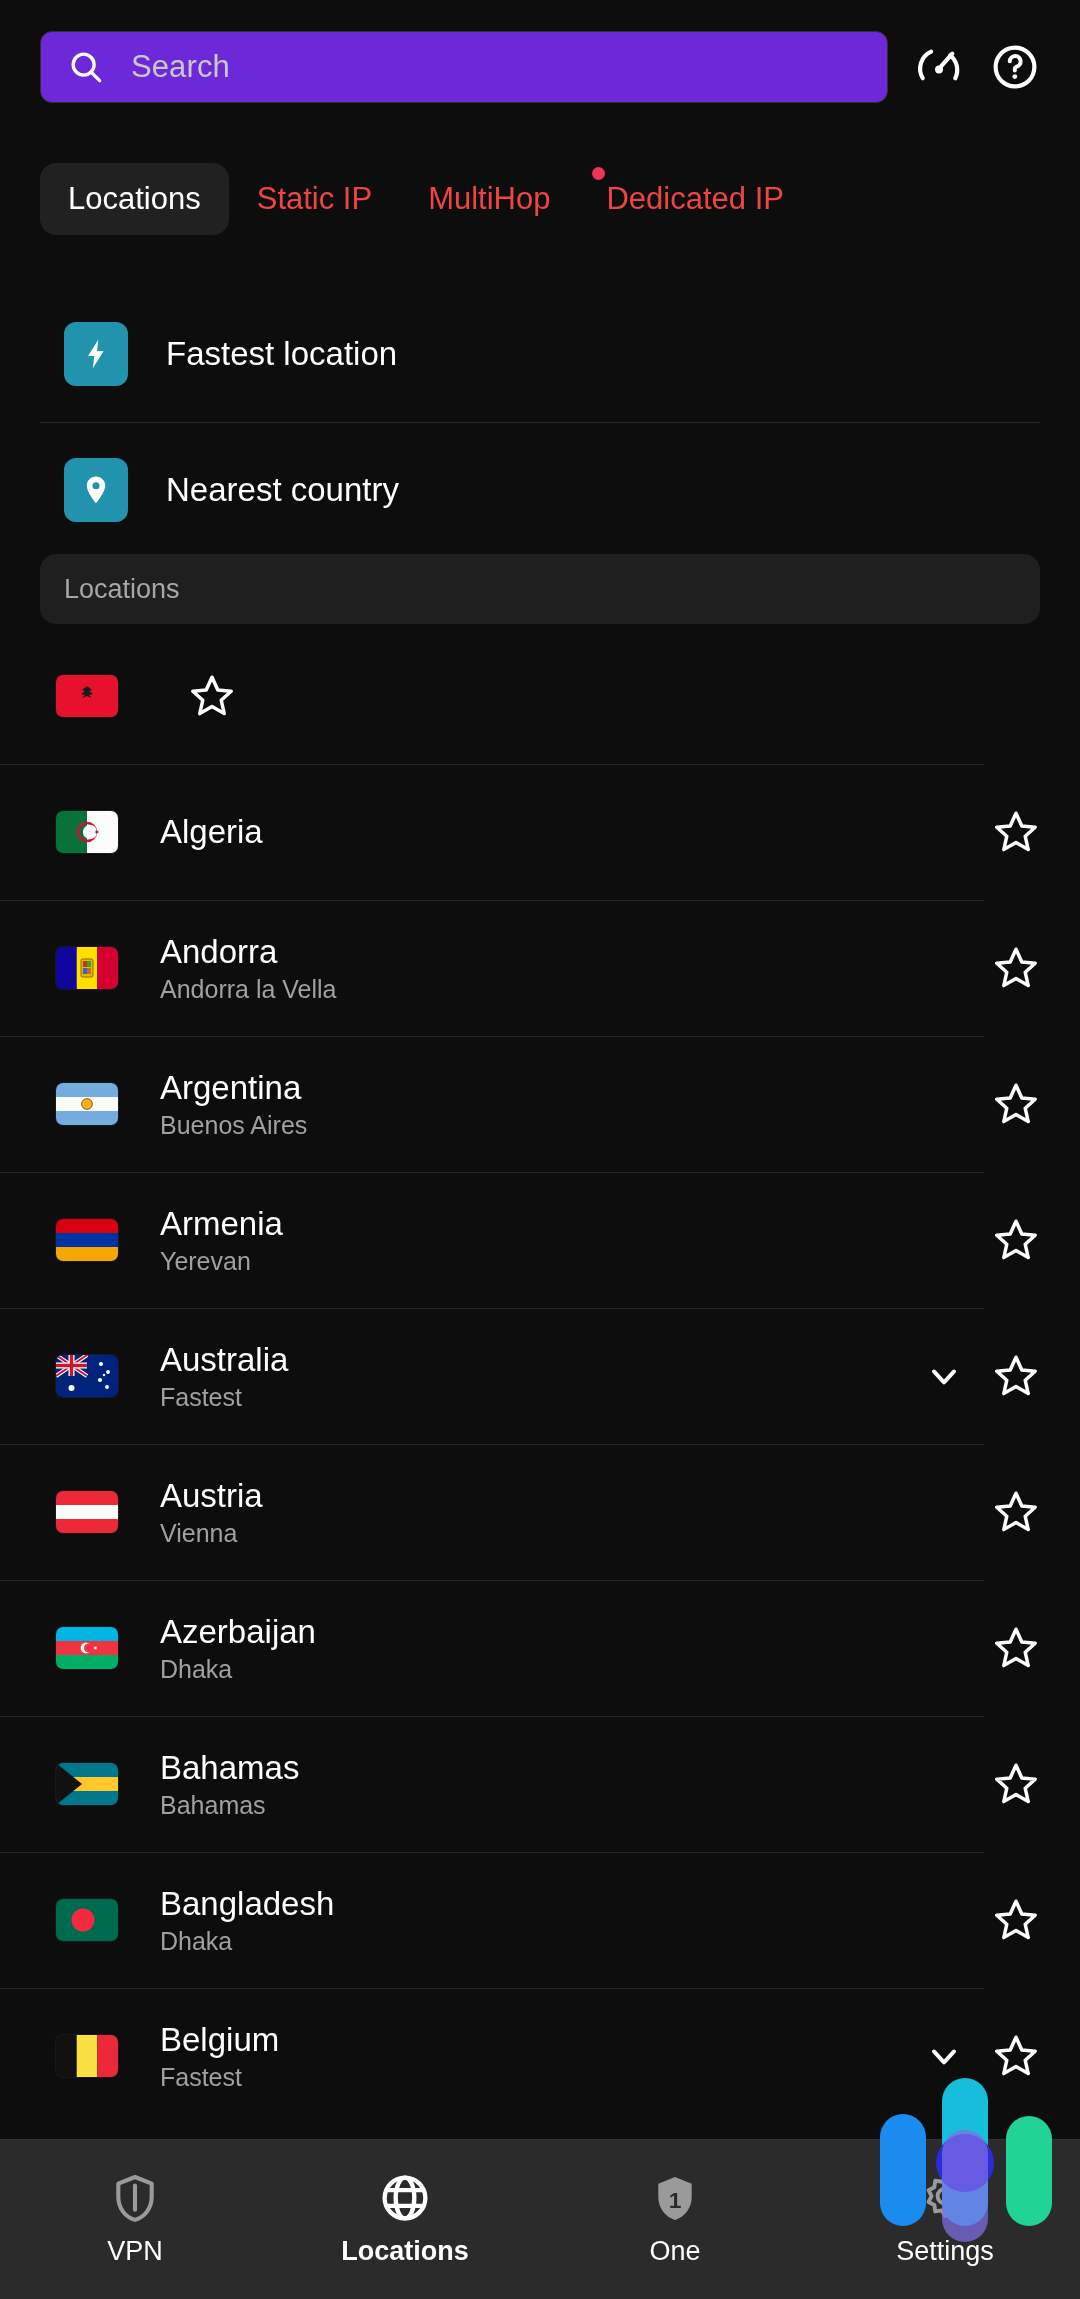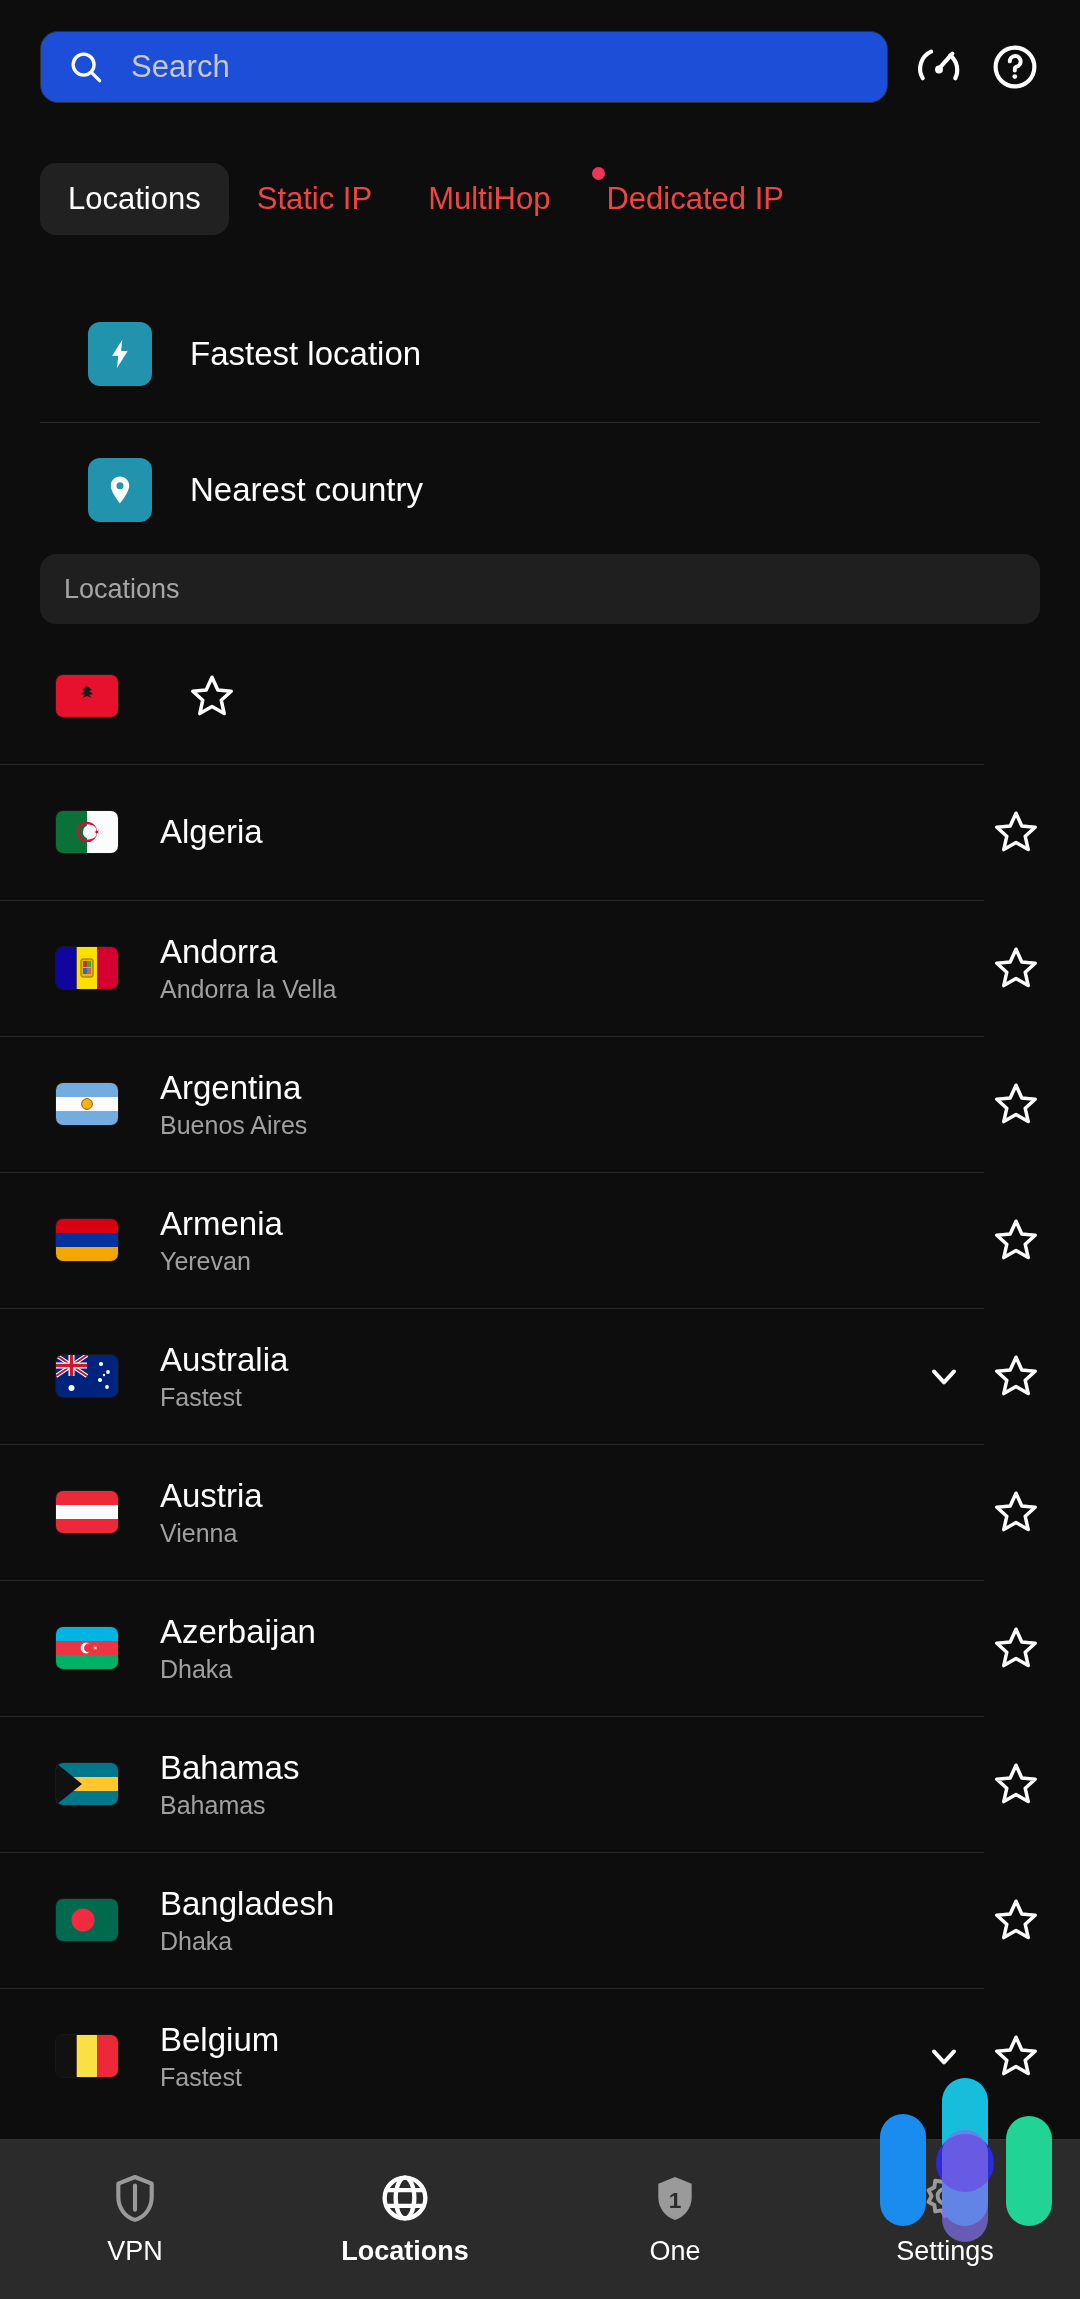--- a/index.html
+++ b/index.html
@@ -24,22 +24,22 @@
     width: 1080px; height: 78px;
     display: flex;
     align-items: center;
     padding: 0 40px;
     gap: 26px;
   }
   .search-box {
     flex: 1;
     height: 72px;
     border: 1px solid #30302f;
-    border-radius: 18px;
-    background: #1d4ed8;
+    border-radius: 12px;
+    background: #6d28d9;
     display: flex;
     align-items: center;
     padding: 0 26px;
     gap: 26px;
   }
   .search-icon { width: 38px; height: 38px; flex: none; display:block; }
   .search-placeholder {
     font-size: 31px;
     color: #c8c8c8;
     letter-spacing: .1px;
@@ -79,21 +79,21 @@
     background: #f0335a;
   }
 
   
   .quick {
     position: absolute;
     left: 0; width: 1080px;
     height: 136px;
     display: flex;
     align-items: center;
-    padding-left: 88px;
+    padding-left: 64px;
   }
   .quick.q1 { top: 286px; }
   .quick.q2 { top: 422px; }
   .badge {
     width: 64px; height: 64px;
     border-radius: 12px;
     background: #2293ad;
     display: flex;
     align-items: center;
     justify-content: center;

